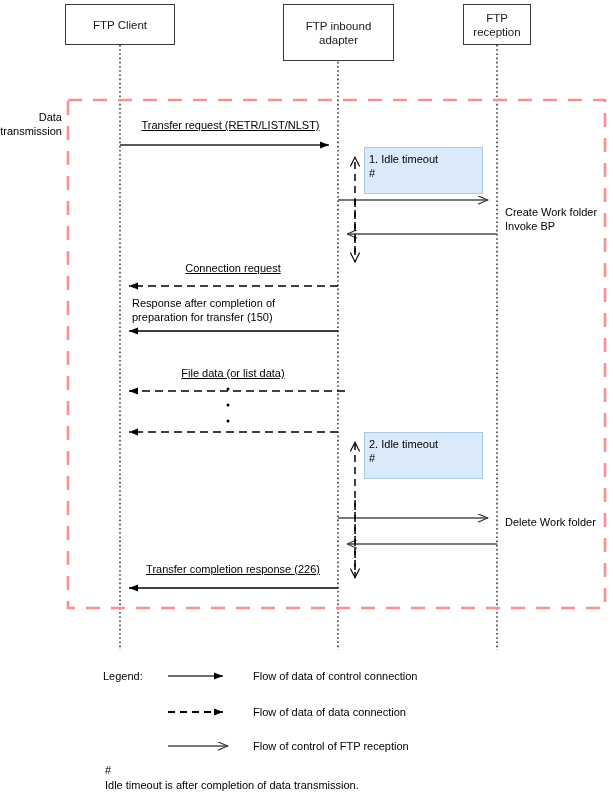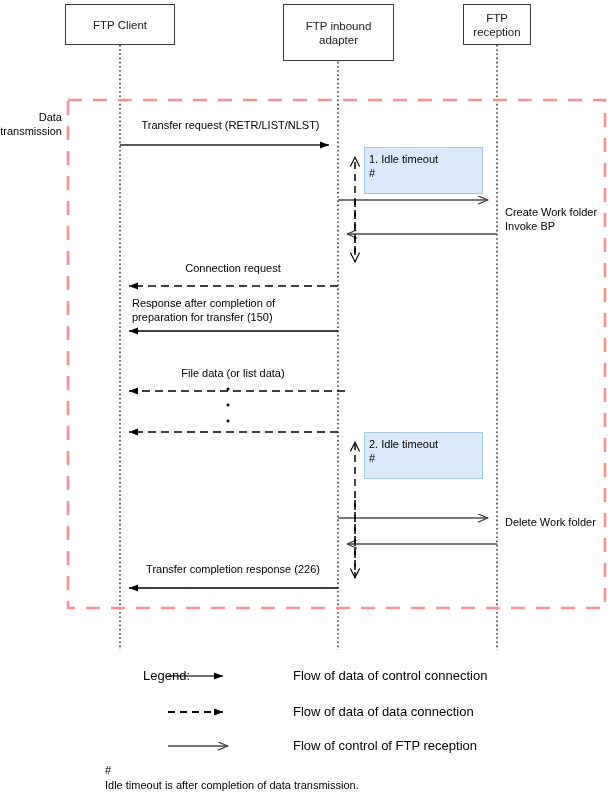--- a/index.html
+++ b/index.html
@@ -38,43 +38,42 @@
     line-height: 14px;
     color: #1a1a1a;
   }
   .lbl {
     position: absolute;
     font-size: 11px;
     line-height: 14px;
     color: #000000;
     white-space: pre;
   }
-  .lbl-c { text-align: center; }
+  .lbl-c { text-align: center; text-decoration: underline; }
   .lbl-l { text-align: left; }
   .lbl-r { text-align: right; }
   .timeout-box {
     position: absolute;
     background: #daeafa;
     border: 1px solid #a9c8e4;
     box-sizing: border-box;
   }
   .timeout-text {
     position: absolute;
     font-size: 11px;
     line-height: 14px;
     color: #000000;
     white-space: pre;
   }
   .legend-text {
     position: absolute;
-    font-size: 13px;
-    line-height: 14px;
-    color: #000000;
-    white-space: pre;
-    margin-left: 40px;
+    font-size: 11px;
+    line-height: 14px;
+    color: #000000;
+    white-space: pre;
   }
   .note-text {
     position: absolute;
     font-size: 11px;
     line-height: 15px;
     color: #000000;
     white-space: pre;
   }
 </style>
 </head>

